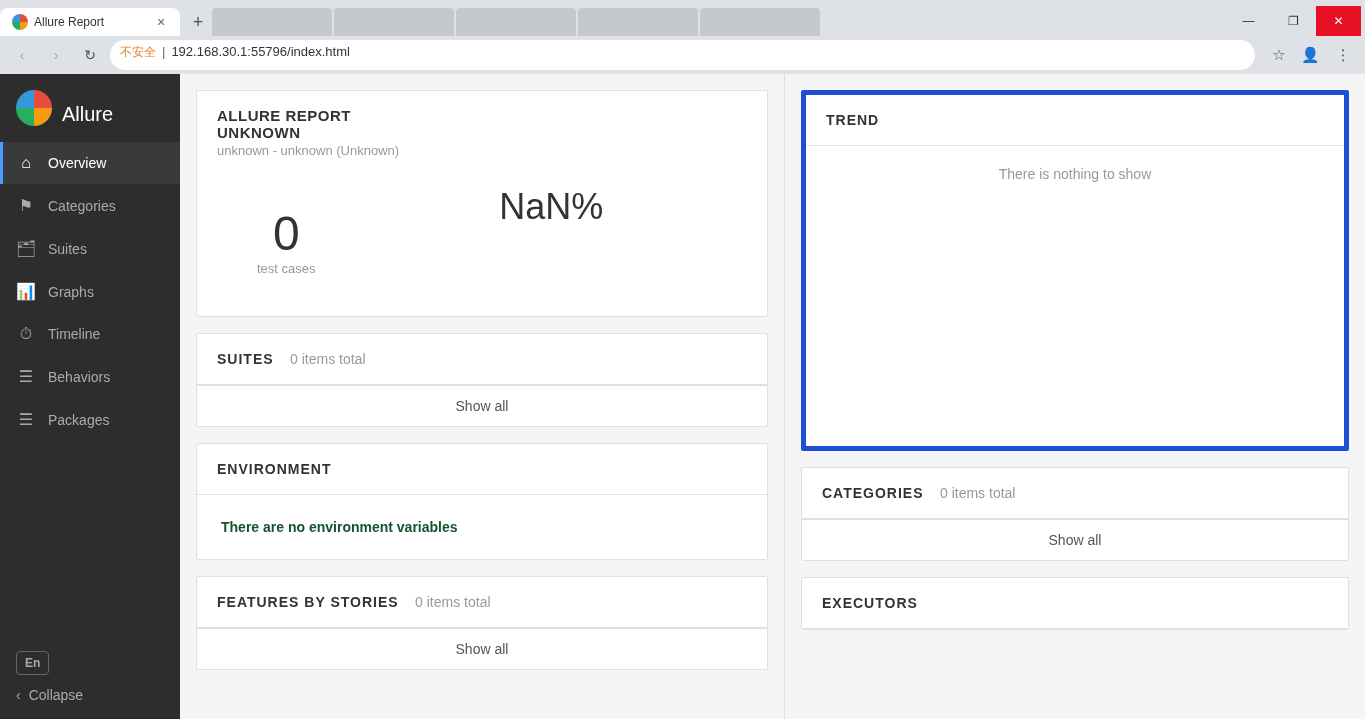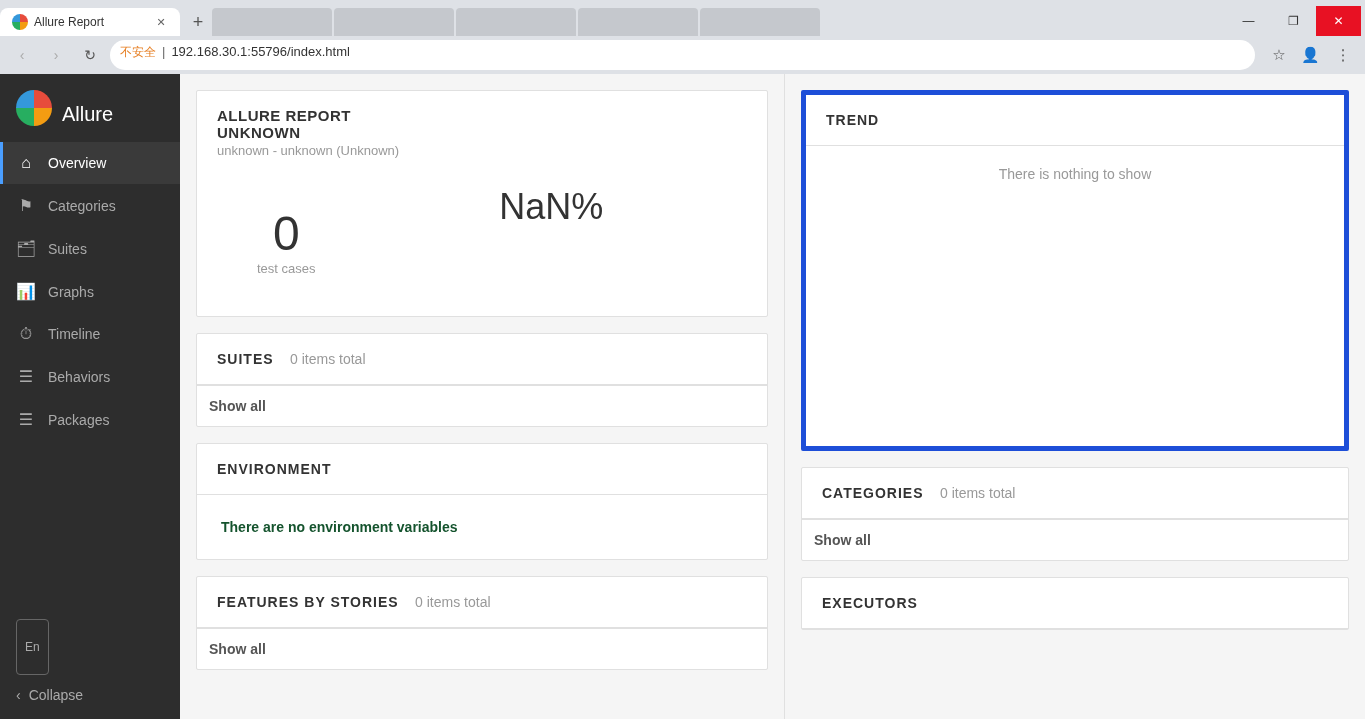--- a/index.html
+++ b/index.html
@@ -35,21 +35,21 @@
     .sidebar { width: 180px; background: #2d2d2d; display: flex; flex-direction: column; flex-shrink: 0; }
     .sidebar-logo { display: flex; align-items: flex-end; gap: 10px; padding: 16px 16px; }
     .logo-icon { width: 36px; height: 36px; border-radius: 50%; background: conic-gradient(#e74c3c 0% 25%, #f39c12 25% 50%, #27ae60 50% 75%, #3498db 75% 100%); flex-shrink: 0; }
     .logo-text { color: #fff; font-size: 20px; font-weight: 400; }
     .sidebar-nav { flex: 1; }
     .nav-item { display: flex; align-items: center; gap: 12px; padding: 12px 16px; color: #aaa; font-size: 14px; cursor: pointer; position: relative; }
     .nav-item.active { background: #3a3a3a; color: #fff; }
     .nav-item.active::before { content: ''; position: absolute; left: 0; top: 0; bottom: 0; width: 3px; background: #4a9eff; }
     .nav-icon { width: 20px; text-align: center; font-size: 16px; }
     .sidebar-bottom { padding: 16px; display: flex; flex-direction: column; gap: 12px; }
-    .lang-btn { border: 1px solid #666; color: #aaa; border-radius: 4px; padding: 20px 8px; font-size: 12px; cursor: pointer; width: fit-content; }
+    .lang-btn { border: 1px solid #666; color: #aaa; border-radius: 4px; padding: 4px 8px; font-size: 12px; cursor: pointer; width: fit-content; font-weight: bold; }
     .collapse-btn { display: flex; align-items: center; gap: 8px; color: #aaa; font-size: 14px; cursor: pointer; }
 
     
     .main-content { flex: 1; display: flex; overflow: hidden; }
 
     
     .left-panel { flex: 1; overflow-y: auto; padding: 16px; display: flex; flex-direction: column; gap: 16px; border-right: 1px solid #e0e0e0; }
 
     
     .right-panel { width: 580px; overflow-y: auto; padding: 16px; display: flex; flex-direction: column; gap: 16px; }
@@ -66,21 +66,21 @@
     .stat-label { font-size: 13px; color: #999; }
     .report-chart { flex: 1; display: flex; align-items: center; justify-content: center; }
     .nan-text { font-size: 36px; color: #333; font-weight: 300; }
 
     
     .section-title { font-size: 14px; font-weight: 700; color: #333; letter-spacing: 1px; text-transform: uppercase; }
     .section-count { font-size: 14px; color: #999; font-weight: 400; margin-left: 12px; }
     .section-header { padding: 16px 20px; }
 
     
-    .show-all-btn { display: block; width: 100%; padding: 12px; text-align: left; color: #555; font-size: 14px; cursor: pointer; border: none; background: none; border-top: 1px solid #e0e0e0; font-weight: bold; }
+    .show-all-btn { display: block; width: 100%; padding: 12px; text-align: center; color: #555; font-size: 14px; cursor: pointer; border: none; background: none; border-top: 1px solid #e0e0e0; }
 
     
     .empty-msg { padding: 24px; color: #14532d; font-size: 14px; font-weight: bold; }
 
     
     .trend-card { background: #fff; border: 5px solid #1d4ed8; min-height: 350px; }
     .trend-body { padding: 20px; min-height: 300px; display: flex; align-items: flex-start; justify-content: center; }
 
     
     ::-webkit-scrollbar { width: 8px; }

